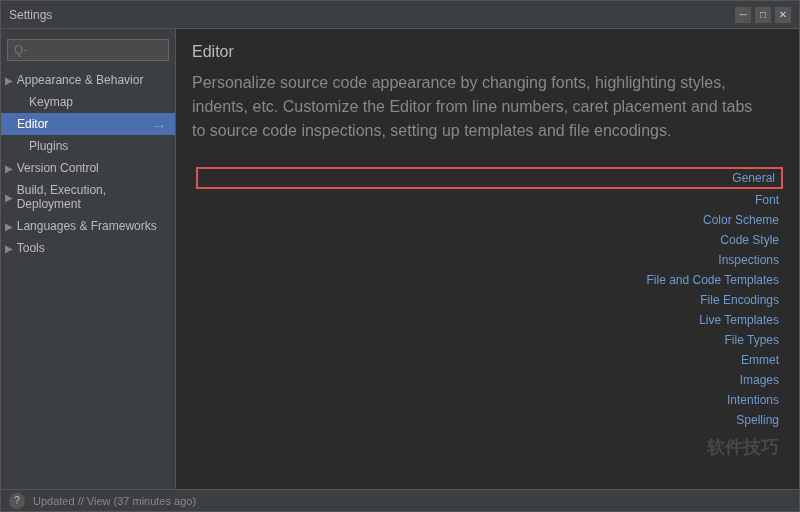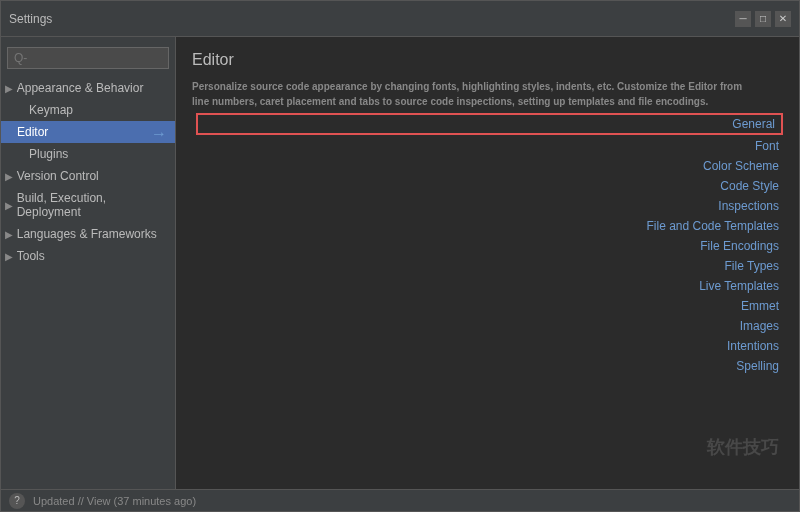--- a/index.html
+++ b/index.html
@@ -16,21 +16,21 @@
     .window {
       width: 800px;
       height: 512px;
       background: #3c3f41;
       border: 1px solid #555;
       display: flex;
       flex-direction: column;
     }
     .title-bar {
       background: #3c3f41;
-      height: 36px;
+      height: 28px;
       display: flex;
       align-items: center;
       justify-content: space-between;
       padding: 0 8px;
       border-bottom: 1px solid #555;
     }
     .title-bar-title {
       color: #bbb;
       font-size: 12px;
     }
@@ -100,25 +100,24 @@
       overflow-y: auto;
       position: relative;
     }
     .main-title {
       font-size: 16px;
       color: #bbb;
       margin-bottom: 10px;
     }
     .main-description {
       color: #888;
-      font-size: 10px;
+      font-size: 16px;
       line-height: 1.5;
-      margin-bottom: 4px;
+      margin-bottom: 24px;
       max-width: 570px;
-      font-weight: bold;
     }
     .sub-items {
       display: flex;
       flex-direction: column;
       gap: 2px;
       padding-left: 4px;
     }
     .sub-item {
       color: #6d9bd1;
       cursor: pointer;
@@ -240,22 +239,22 @@
 
       <div class="sub-items">
 
         <a class="sub-item highlighted">General</a>
         <a class="sub-item">Font</a>
         <a class="sub-item">Color Scheme</a>
         <a class="sub-item">Code Style</a>
         <a class="sub-item">Inspections</a>
         <a class="sub-item">File and Code Templates</a>
         <a class="sub-item">File Encodings</a>
+        <a class="sub-item">Live Templates</a>
         <a class="sub-item">File Types</a>
-        <a class="sub-item">Live Templates</a>
         <a class="sub-item">Emmet</a>
         <a class="sub-item">Images</a>
         <a class="sub-item">Intentions</a>
         <a class="sub-item">Spelling</a>
       </div>
 
       <div class="watermark">软件技巧</div>
     </div>
   </div>
 

